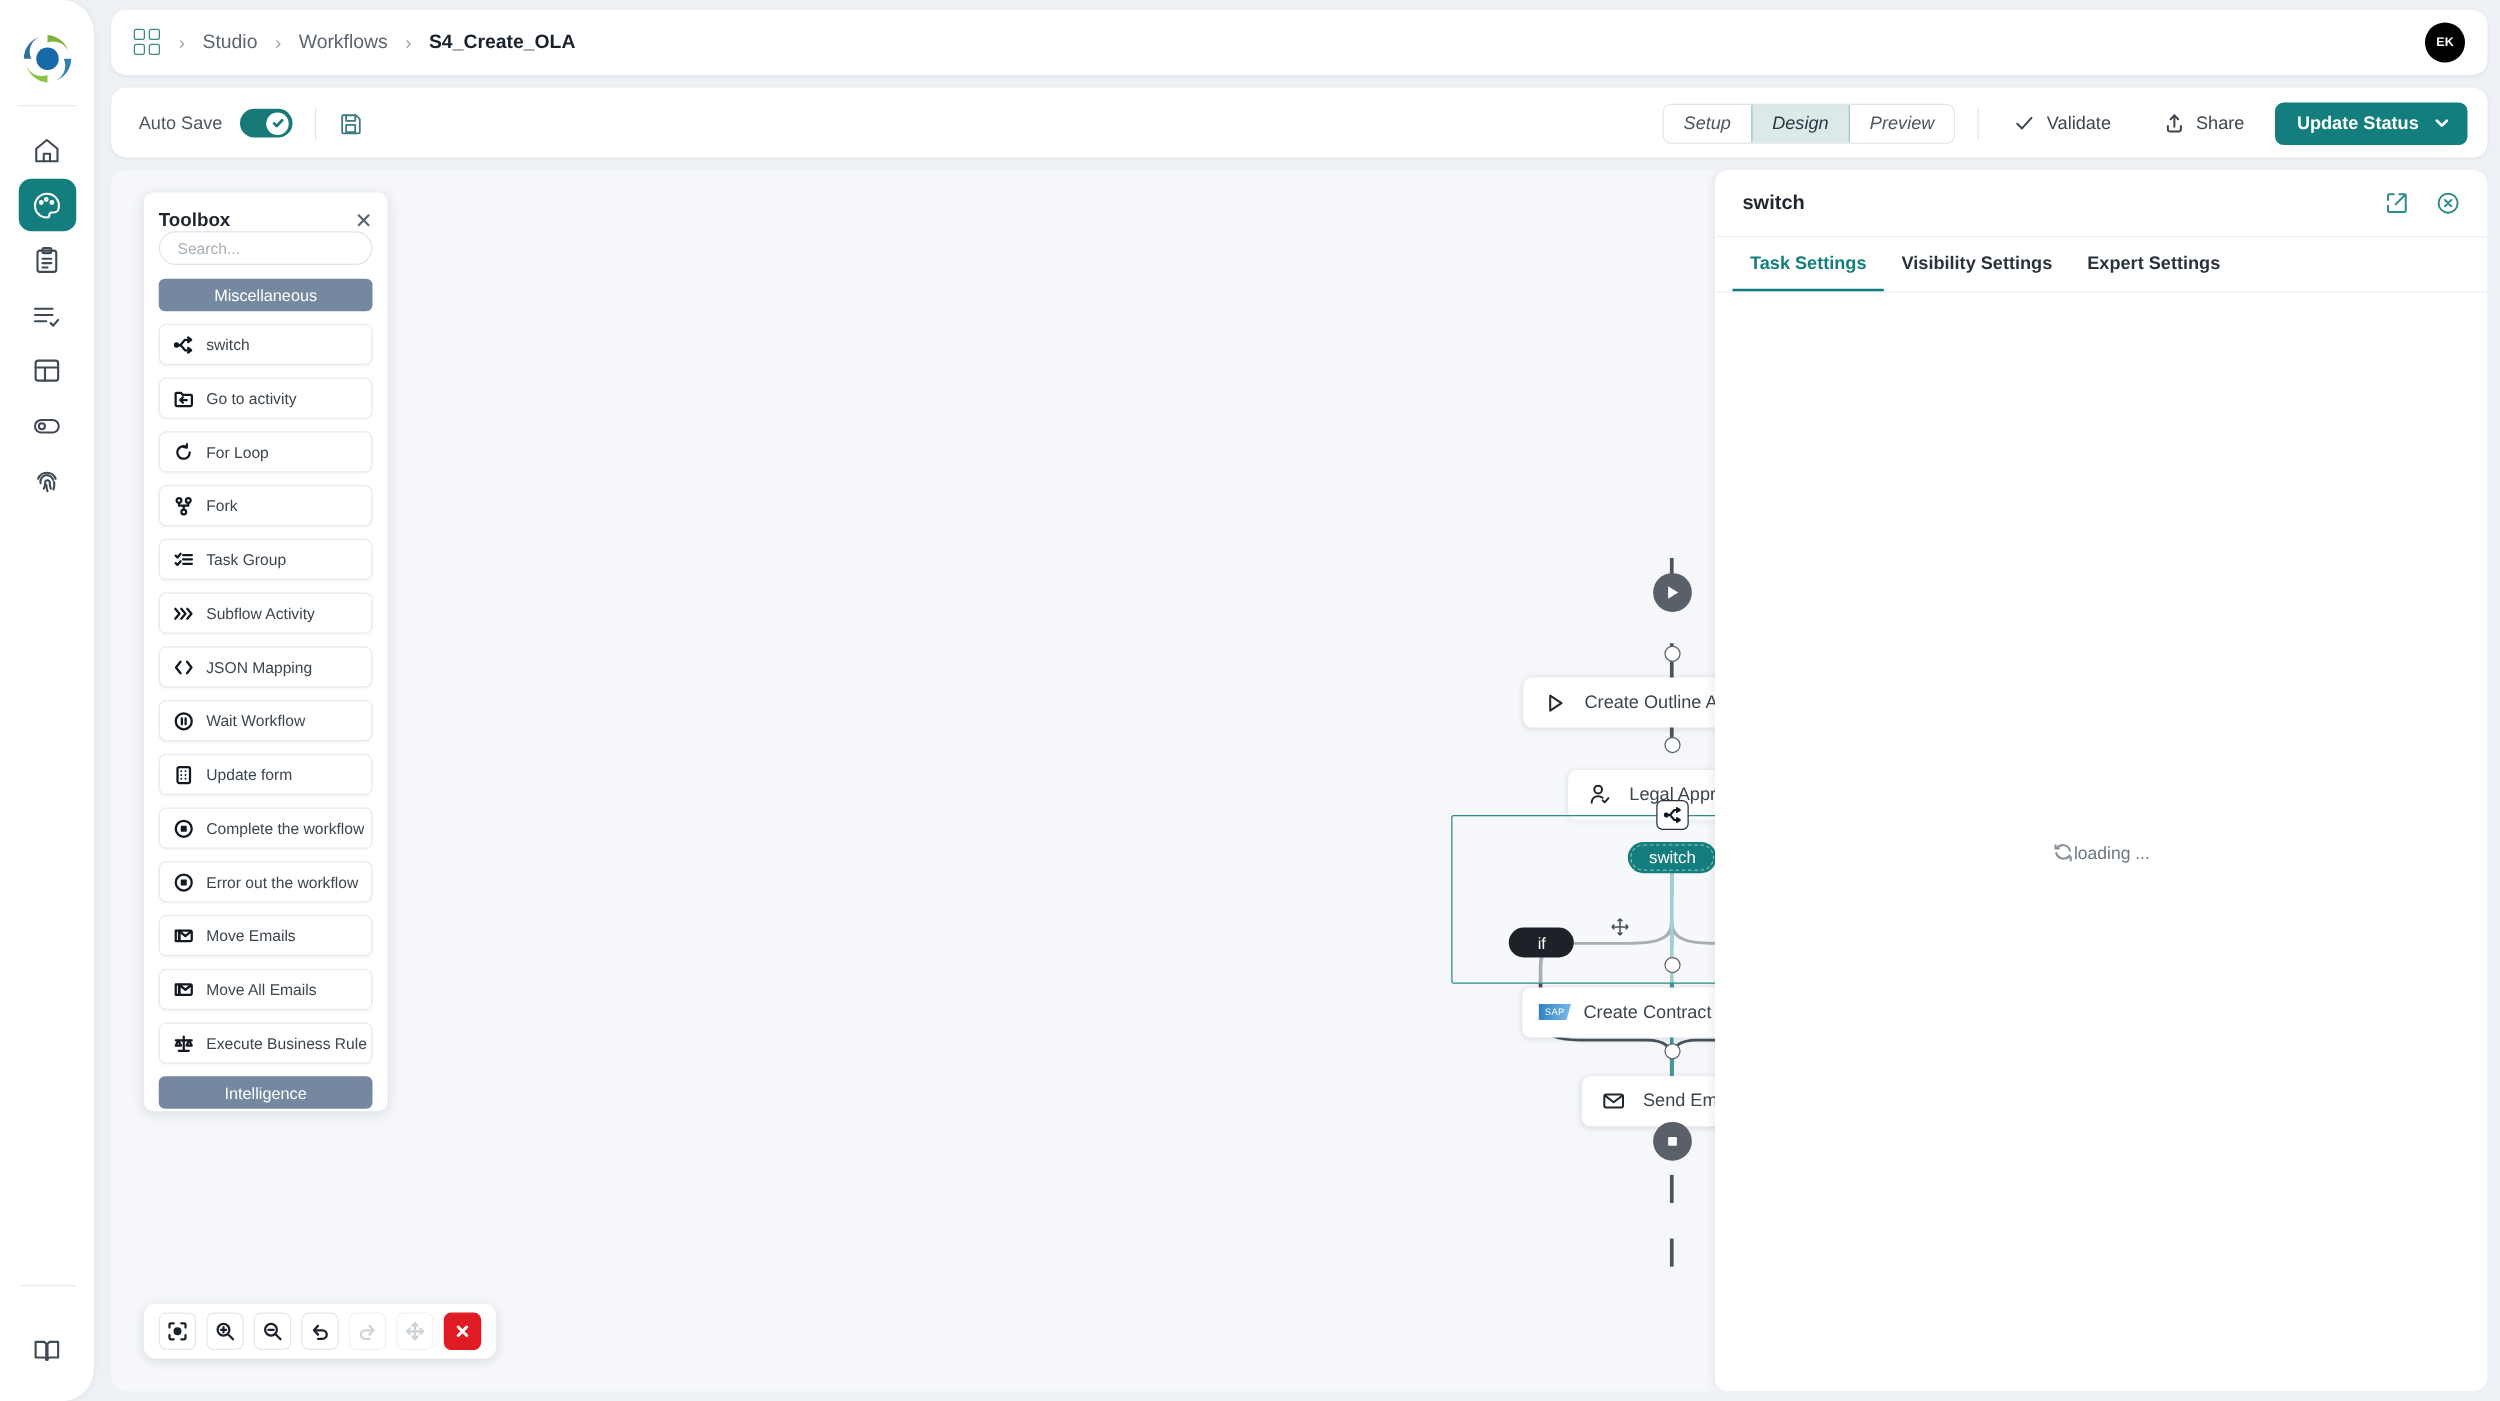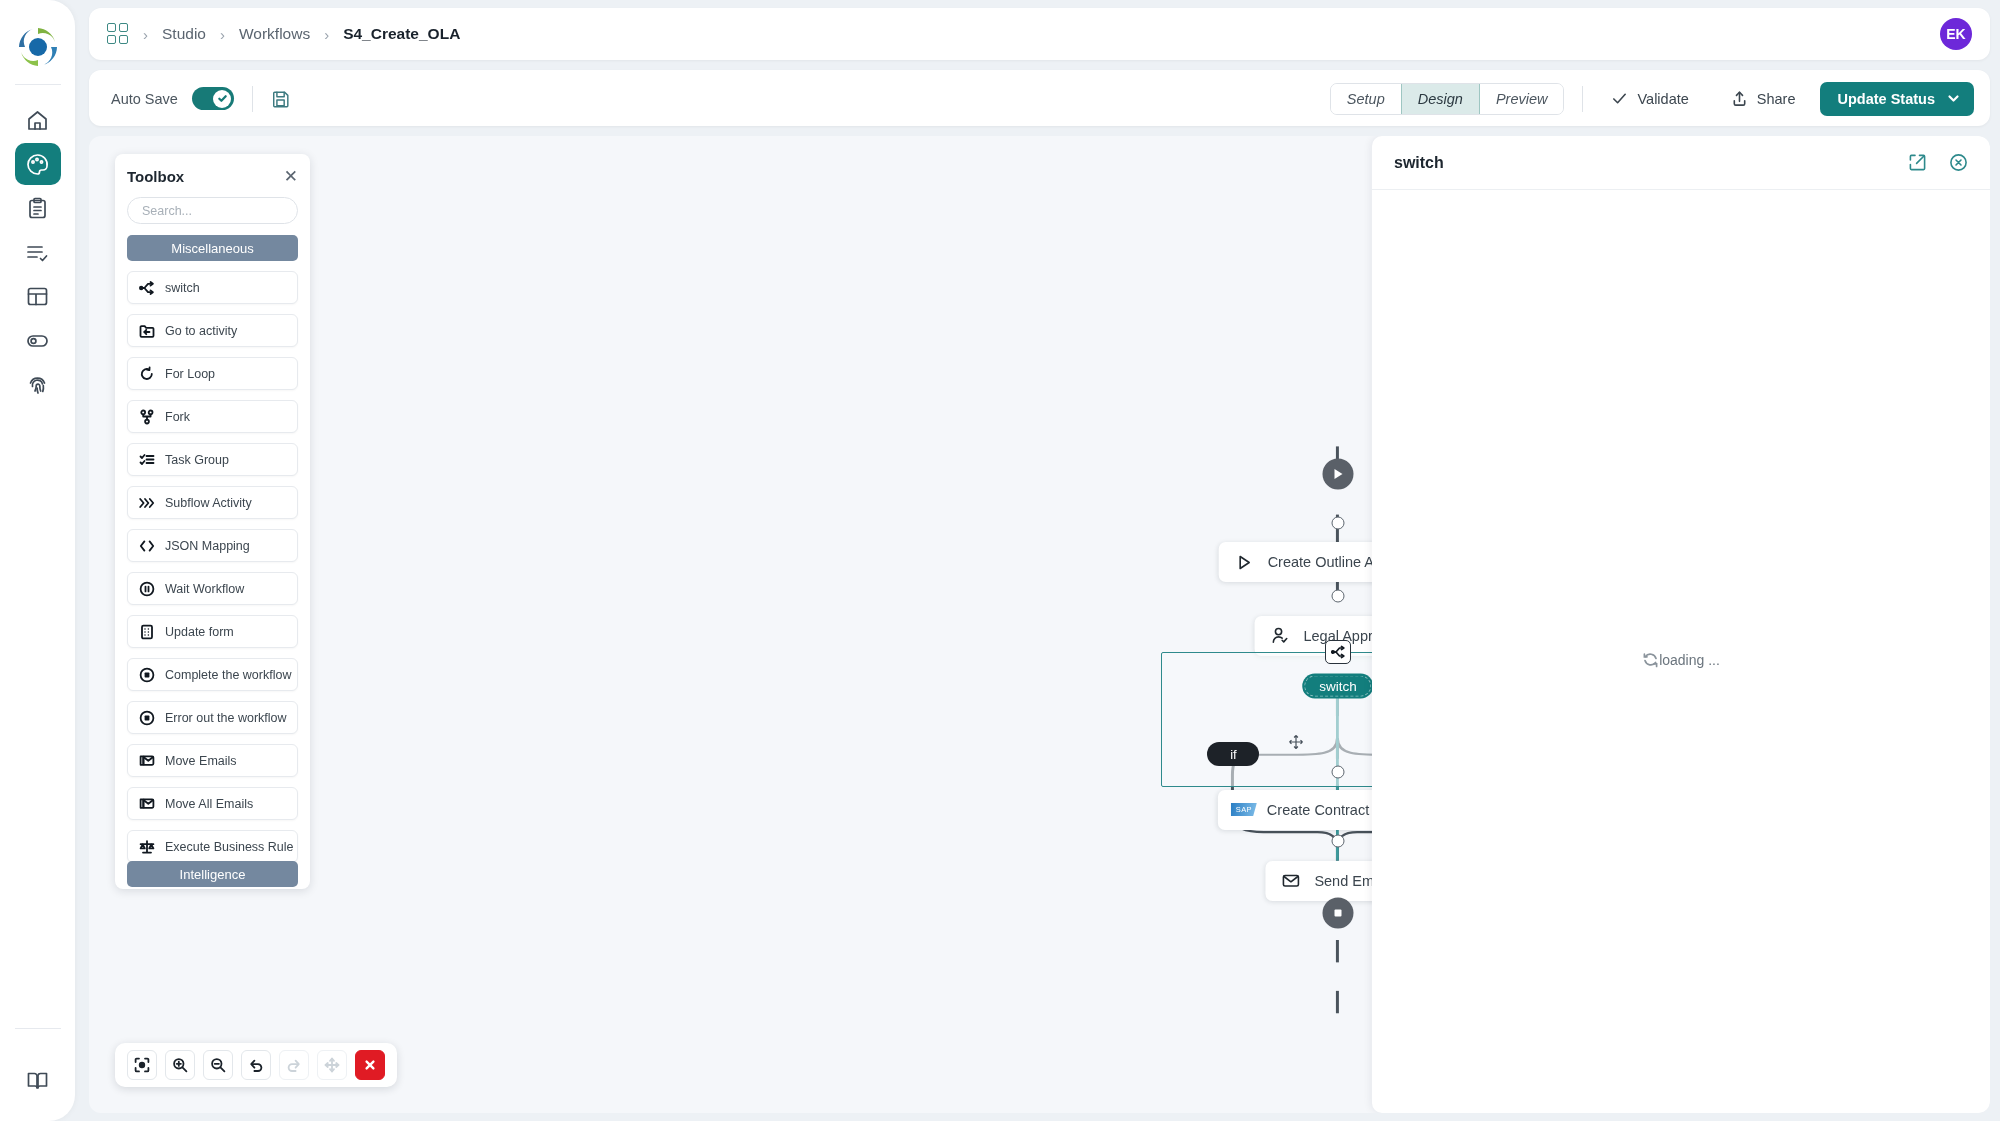--- a/index.html
+++ b/index.html
@@ -41,21 +41,21 @@
     display: flex; align-items: center; padding: 0 18px;
     box-shadow: 0 1px 3px rgba(0,0,0,.05); flex: none;
   }
   .grid-icon { width: 22px; height: 22px; display: grid; grid-template-columns: 9px 9px; grid-template-rows: 9px 9px; gap: 3px; cursor: pointer; }
   .grid-icon i { border: 1.8px solid #3d8984; border-radius: 2px; display: block; }
   .crumb-sep { color: #9aa3ad; font-size: 15px; margin: 0 14px; user-select: none; }
   .crumb { font-size: 15.5px; color: #5b6570; cursor: pointer; }
   .crumb.current { color: #19222c; font-weight: 700; cursor: default; }
   .avatar {
     margin-left: auto; width: 32px; height: 32px; border-radius: 50%;
-    background: #6d28d9; color: #fff; font-size: 14px; font-weight: 600;
+    background: #000000; color: #fff; font-size: 10px; font-weight: 600;
     display: flex; align-items: center; justify-content: center; cursor: pointer;
   }
 
   
   .actionbar {
     height: 56px; background: #fff; border-radius: 12px;
     display: flex; align-items: center; padding: 1px 16px 0 22px;
     box-shadow: 0 1px 3px rgba(0,0,0,.05); flex: none;
   }
   .autosave-label { font-size: 14.5px; color: #4c565f; margin-right: 14px; }
@@ -99,21 +99,21 @@
   .canvas {
     position: absolute; inset: 0; background: #f5f7fa; border-radius: 12px; overflow: hidden;
   }
 
   
   .toolbox {
     position: absolute; left: 26px; top: 18px; width: 195px; height: 735px;
     background: #fff; border-radius: 8px; box-shadow: 0 2px 10px rgba(20,30,45,.13);
     padding: 14px 12px 0; overflow: hidden; z-index: 5;
   }
-  .tb-head { display: flex; align-items: center; margin-bottom: 12px; }
+  .tb-head { display: flex; align-items: center; }
   .tb-title { font-size: 15px; font-weight: 700; color: #1d262f; }
   .tb-close { margin-left: auto; cursor: pointer; font-size: 17px; color: #5b6570; line-height: 1; }
   .tb-search {
     width: 100%; height: 27px; border: 1px solid #dfe3e8; border-radius: 14px;
     padding: 0 14px; font-size: 12.5px; color: #2a333c; outline: none;
     font-family: "Liberation Sans", sans-serif; margin-bottom: 11px;
   }
   .tb-search::placeholder { color: #a8b0b8; }
   .tb-group {
     height: 26px; background: #74889f; color: #fff; border-radius: 5px;
@@ -694,20 +694,25 @@
                   </svg>
               </div>
               <div class="icon-btn">
                 <svg viewBox="0 0 19 19">
                     <circle cx="9.5" cy="9.5" r="7.6"></circle>
                     <path d="M7 7l5 5M12 7l-5 5"></path>
                   </svg>
               </div>
             </div>
           </div>
+          <div class="rp-tabs">
+            <div class="rp-tab active">Task Settings</div>
+            <div class="rp-tab">Visibility Settings</div>
+            <div class="rp-tab">Expert Settings</div>
+          </div>
           <div class="rp-body">
             <div class="loading">
               <svg viewBox="0 0 17 17">
                   <path d="M14 6.5A6 6 0 0 0 3.4 4.6"></path>
                   <path d="M3 8.5a6 6 0 0 0 10.6 2"></path>
                   <path d="M2.4 2.2v2.6h2.6"></path>
                   <path d="M14.6 14.4v-2.6H12"></path>
                 </svg>
               <span>loading ...</span>
             </div>

